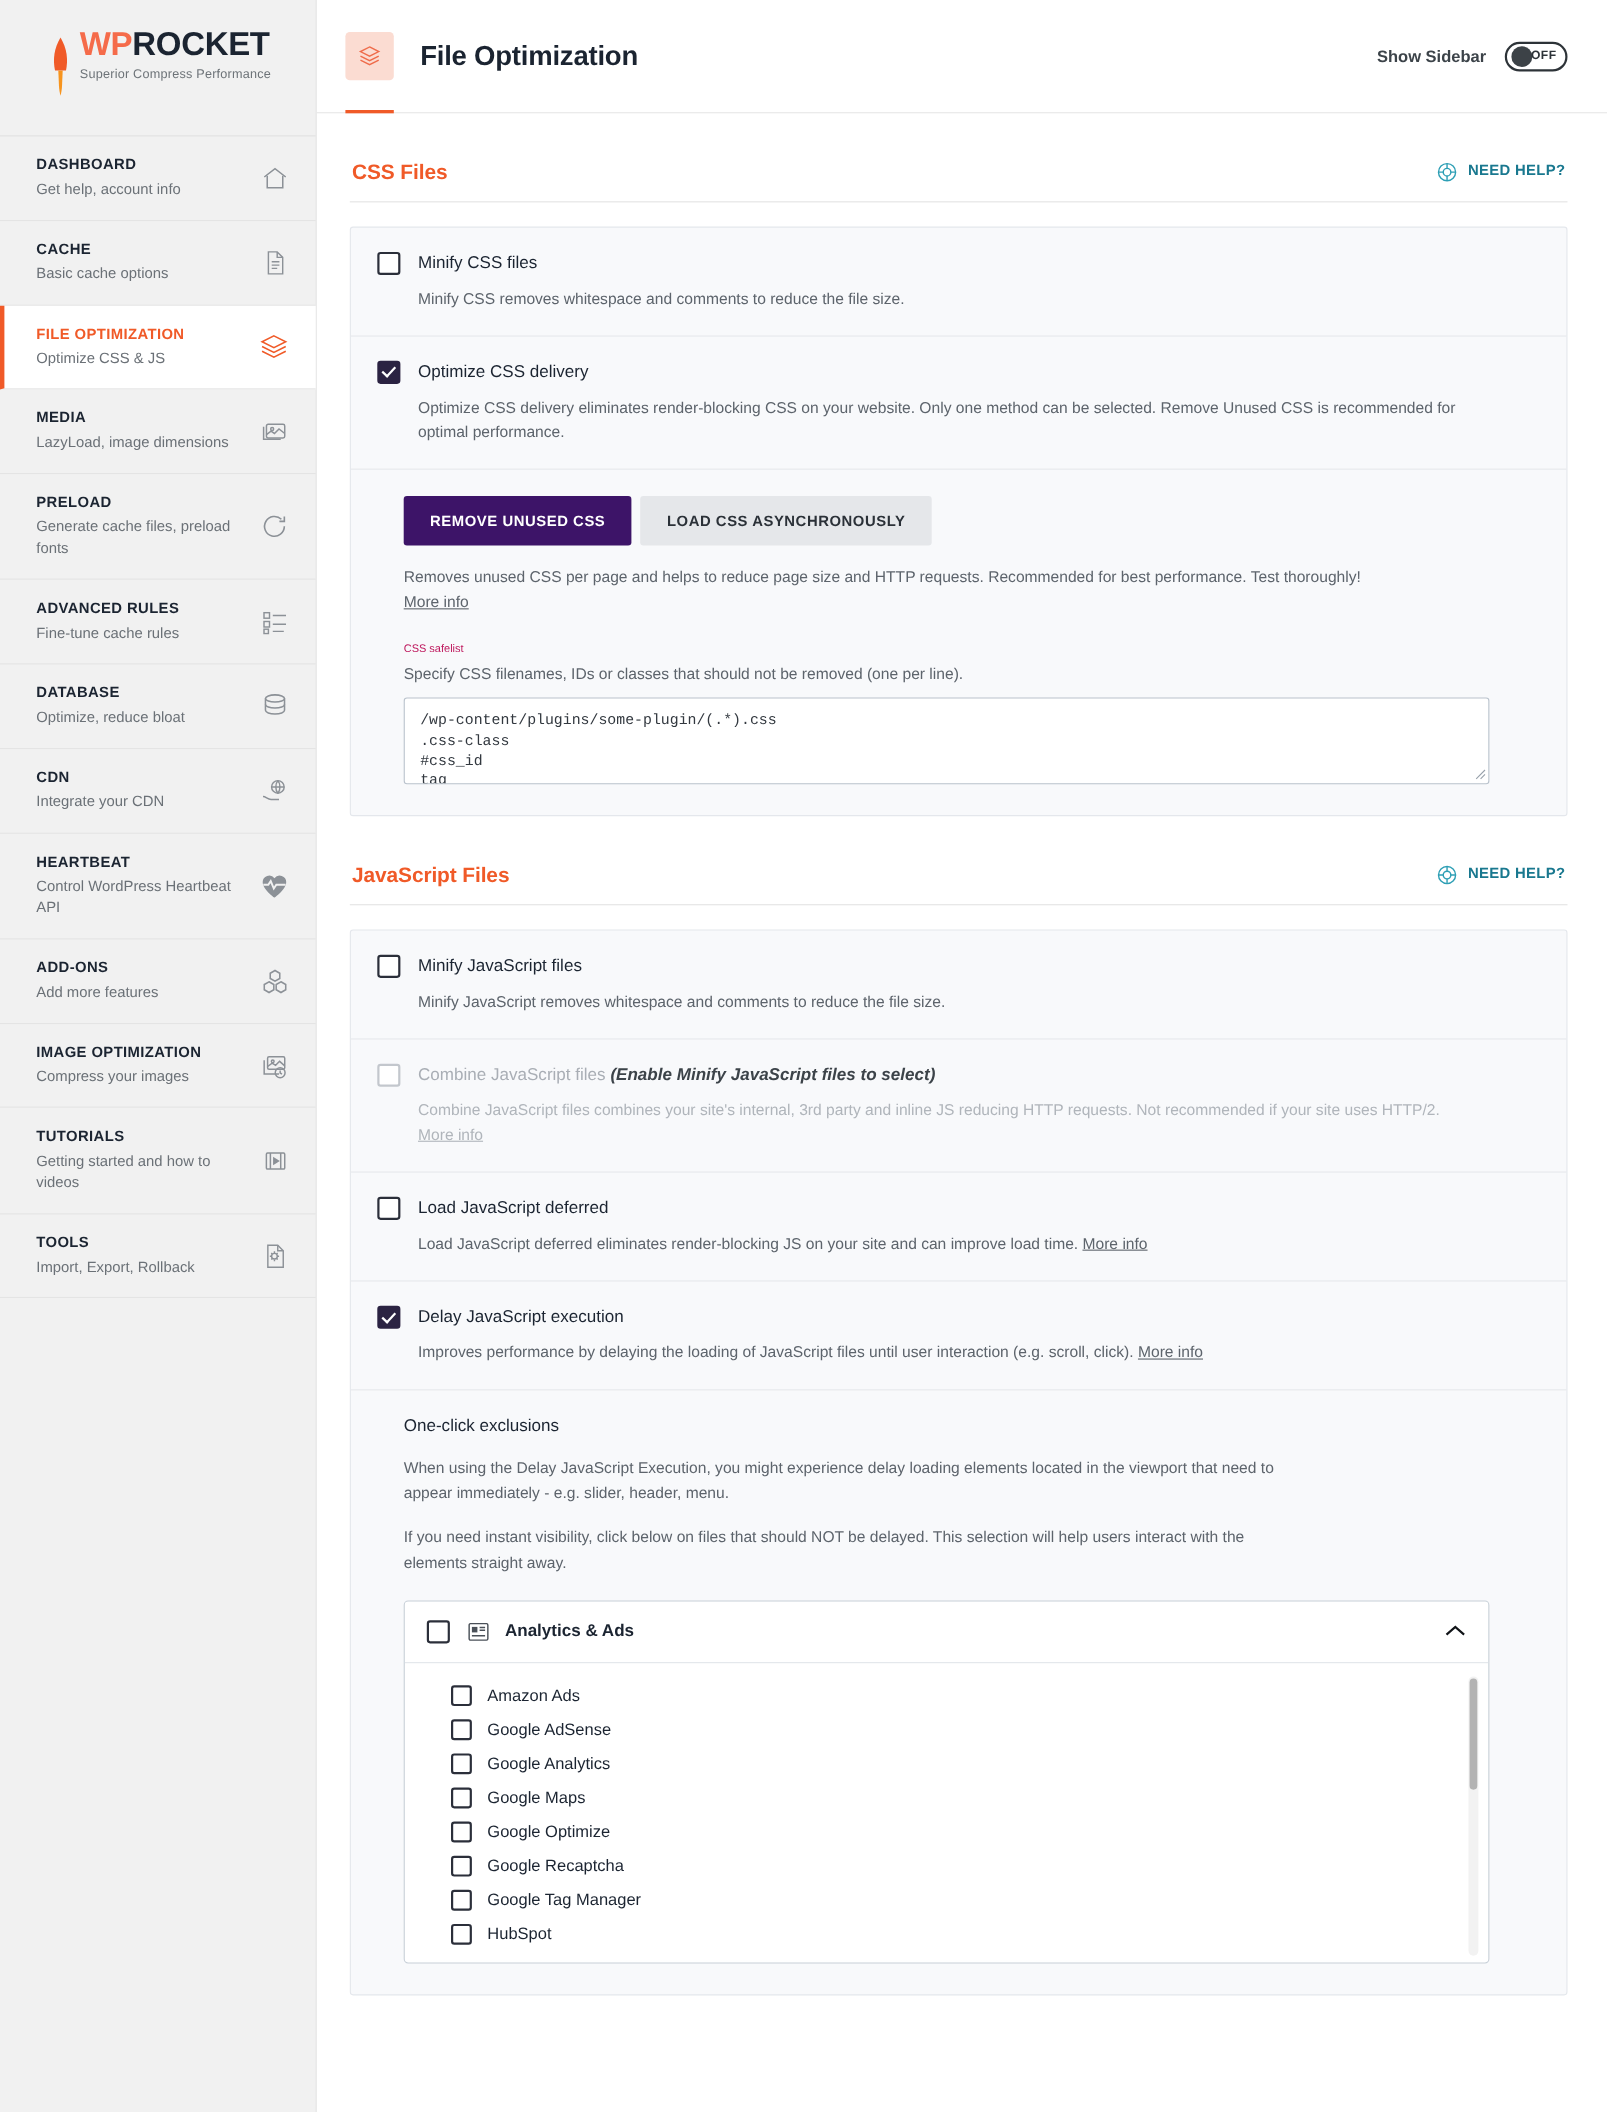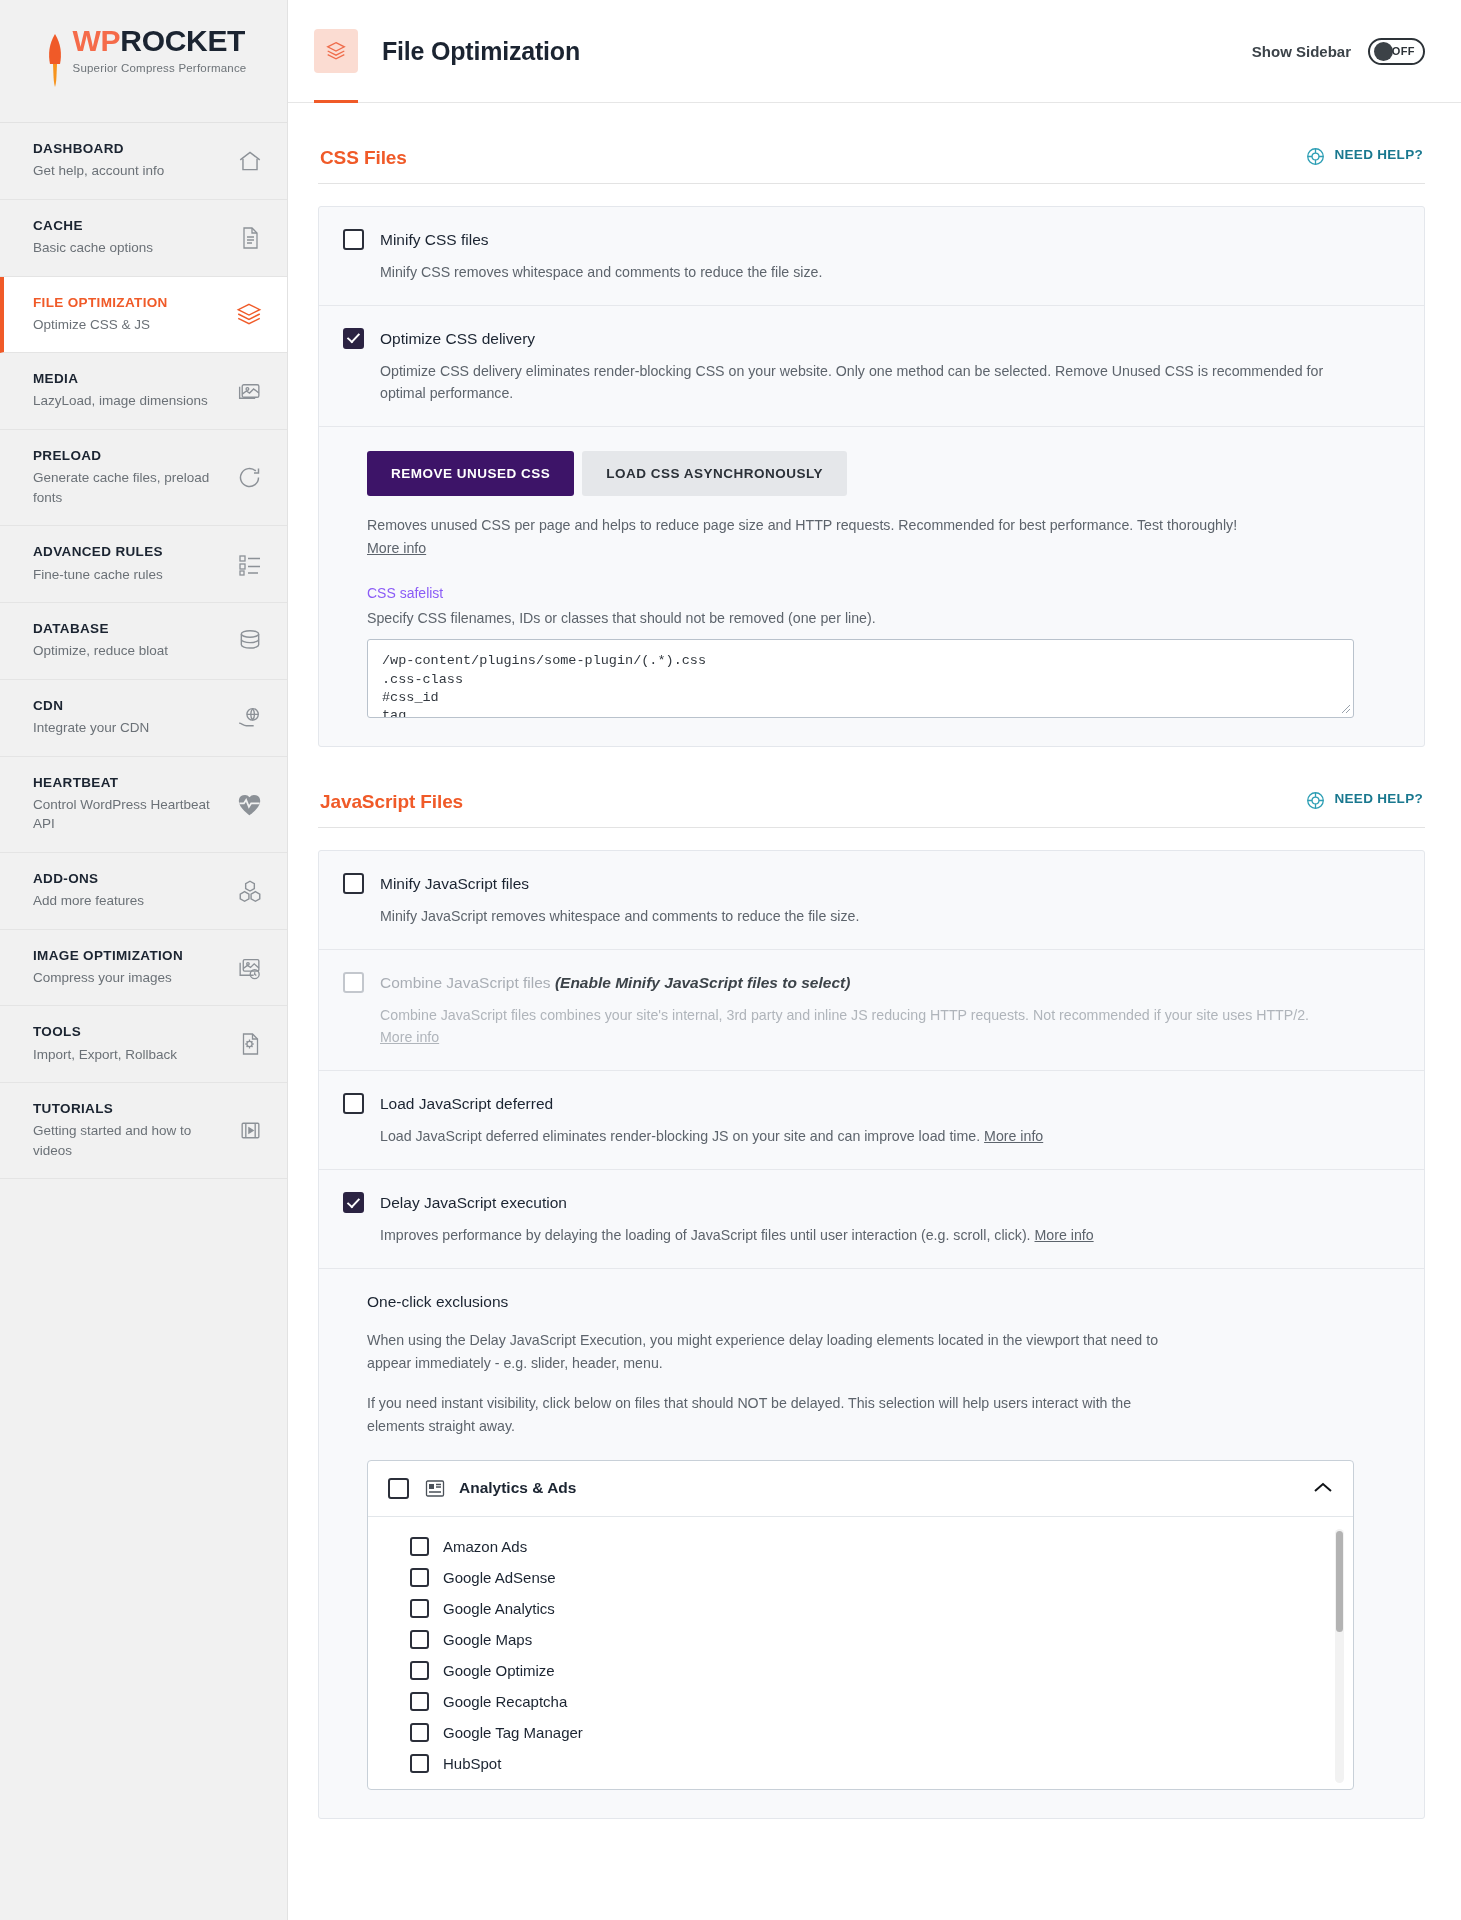--- a/index.html
+++ b/index.html
@@ -138,21 +138,21 @@
   .btn {
     border: none; cursor: pointer; font-family: inherit;
     font-size: 13.5px; font-weight: 700; letter-spacing: .5px;
     padding: 15px 24px; border-radius: 3px;
   }
   .btn.primary { background: #3d1468; color: #ffffff; }
   .btn.secondary { background: #e5e7ea; color: #2b3138; margin-left: 8px; }
   .btn-desc { margin: 18px 0 0 24px; font-size: 14.2px; color: #5d646c; line-height: 1.6; max-width: 960px; }
   .btn-desc .more { display: inline-block; }
 
-  .field-label { margin: 26px 0 0 24px; font-size: 14px; color: #8b5cf6; }
+  .field-label { margin: 26px 0 0 24px; font-size: 10px; color: #be185d; }
   .field-sub { margin: 9px 0 0 24px; font-size: 14.2px; color: #5d646c; }
   .textarea {
     margin: 13px 24px 0 24px;
     height: 79px;
     border: 1px solid #b9c2cc;
     border-radius: 3px;
     background: #fff;
     padding: 12px 14px;
     font-family: "Liberation Mono", monospace;
     font-size: 13.5px;
@@ -384,43 +384,43 @@
               <circle cx="11.5" cy="8" r="1.2"></circle>
               <path d="M4 7v12h13"></path>
               <circle cx="18" cy="18" r="4.3"></circle>
               <path d="M18 16v2.2l1.6 1"></path>
             </svg>
         </span>
       </div>
 
       <div class="nav-item">
         <div class="nav-text">
+          <div class="nav-title">TUTORIALS</div>
+          <div class="nav-sub">Getting started and how to videos</div>
+        </div>
+        <span class="nav-icon">
+          <svg width="25" height="25" viewBox="0 0 24 24" fill="none" stroke="currentColor" stroke-width="1.3">
+              <rect x="4" y="5" width="16" height="14" rx="1"></rect>
+              <path d="M7.5 5v14M16.5 5v14"></path>
+              <path d="M10.5 9.5l4 2.5-4 2.5z" fill="currentColor"></path>
+            </svg>
+        </span>
+      </div>
+
+      <div class="nav-item">
+        <div class="nav-text">
           <div class="nav-title">TOOLS</div>
           <div class="nav-sub">Import, Export, Rollback</div>
         </div>
         <span class="nav-icon">
           <svg width="25" height="26" viewBox="0 0 24 26" fill="none" stroke="currentColor" stroke-width="1.3">
               <path d="M5 3h9l5 5v15H5z"></path>
               <path d="M14 3v5h5"></path>
               <circle cx="11" cy="13" r="2.6"></circle>
               <path d="M11 8.6v1.5M11 16v1.5M6.8 13h1.4M13.8 13h1.4M8.1 10.1l1 1M13 15l1 1M13.9 10.1l-1 1M9.1 15l-1 1"></path>
-            </svg>
-        </span>
-      </div>
-
-      <div class="nav-item">
-        <div class="nav-text">
-          <div class="nav-title">TUTORIALS</div>
-          <div class="nav-sub">Getting started and how to videos</div>
-        </div>
-        <span class="nav-icon">
-          <svg width="25" height="25" viewBox="0 0 24 24" fill="none" stroke="currentColor" stroke-width="1.3">
-              <rect x="4" y="5" width="16" height="14" rx="1"></rect>
-              <path d="M7.5 5v14M16.5 5v14"></path>
-              <path d="M10.5 9.5l4 2.5-4 2.5z" fill="currentColor"></path>
             </svg>
         </span>
       </div>
 
     </nav>
   </aside>
 
   <main class="main">
 
     <header class="topbar">

